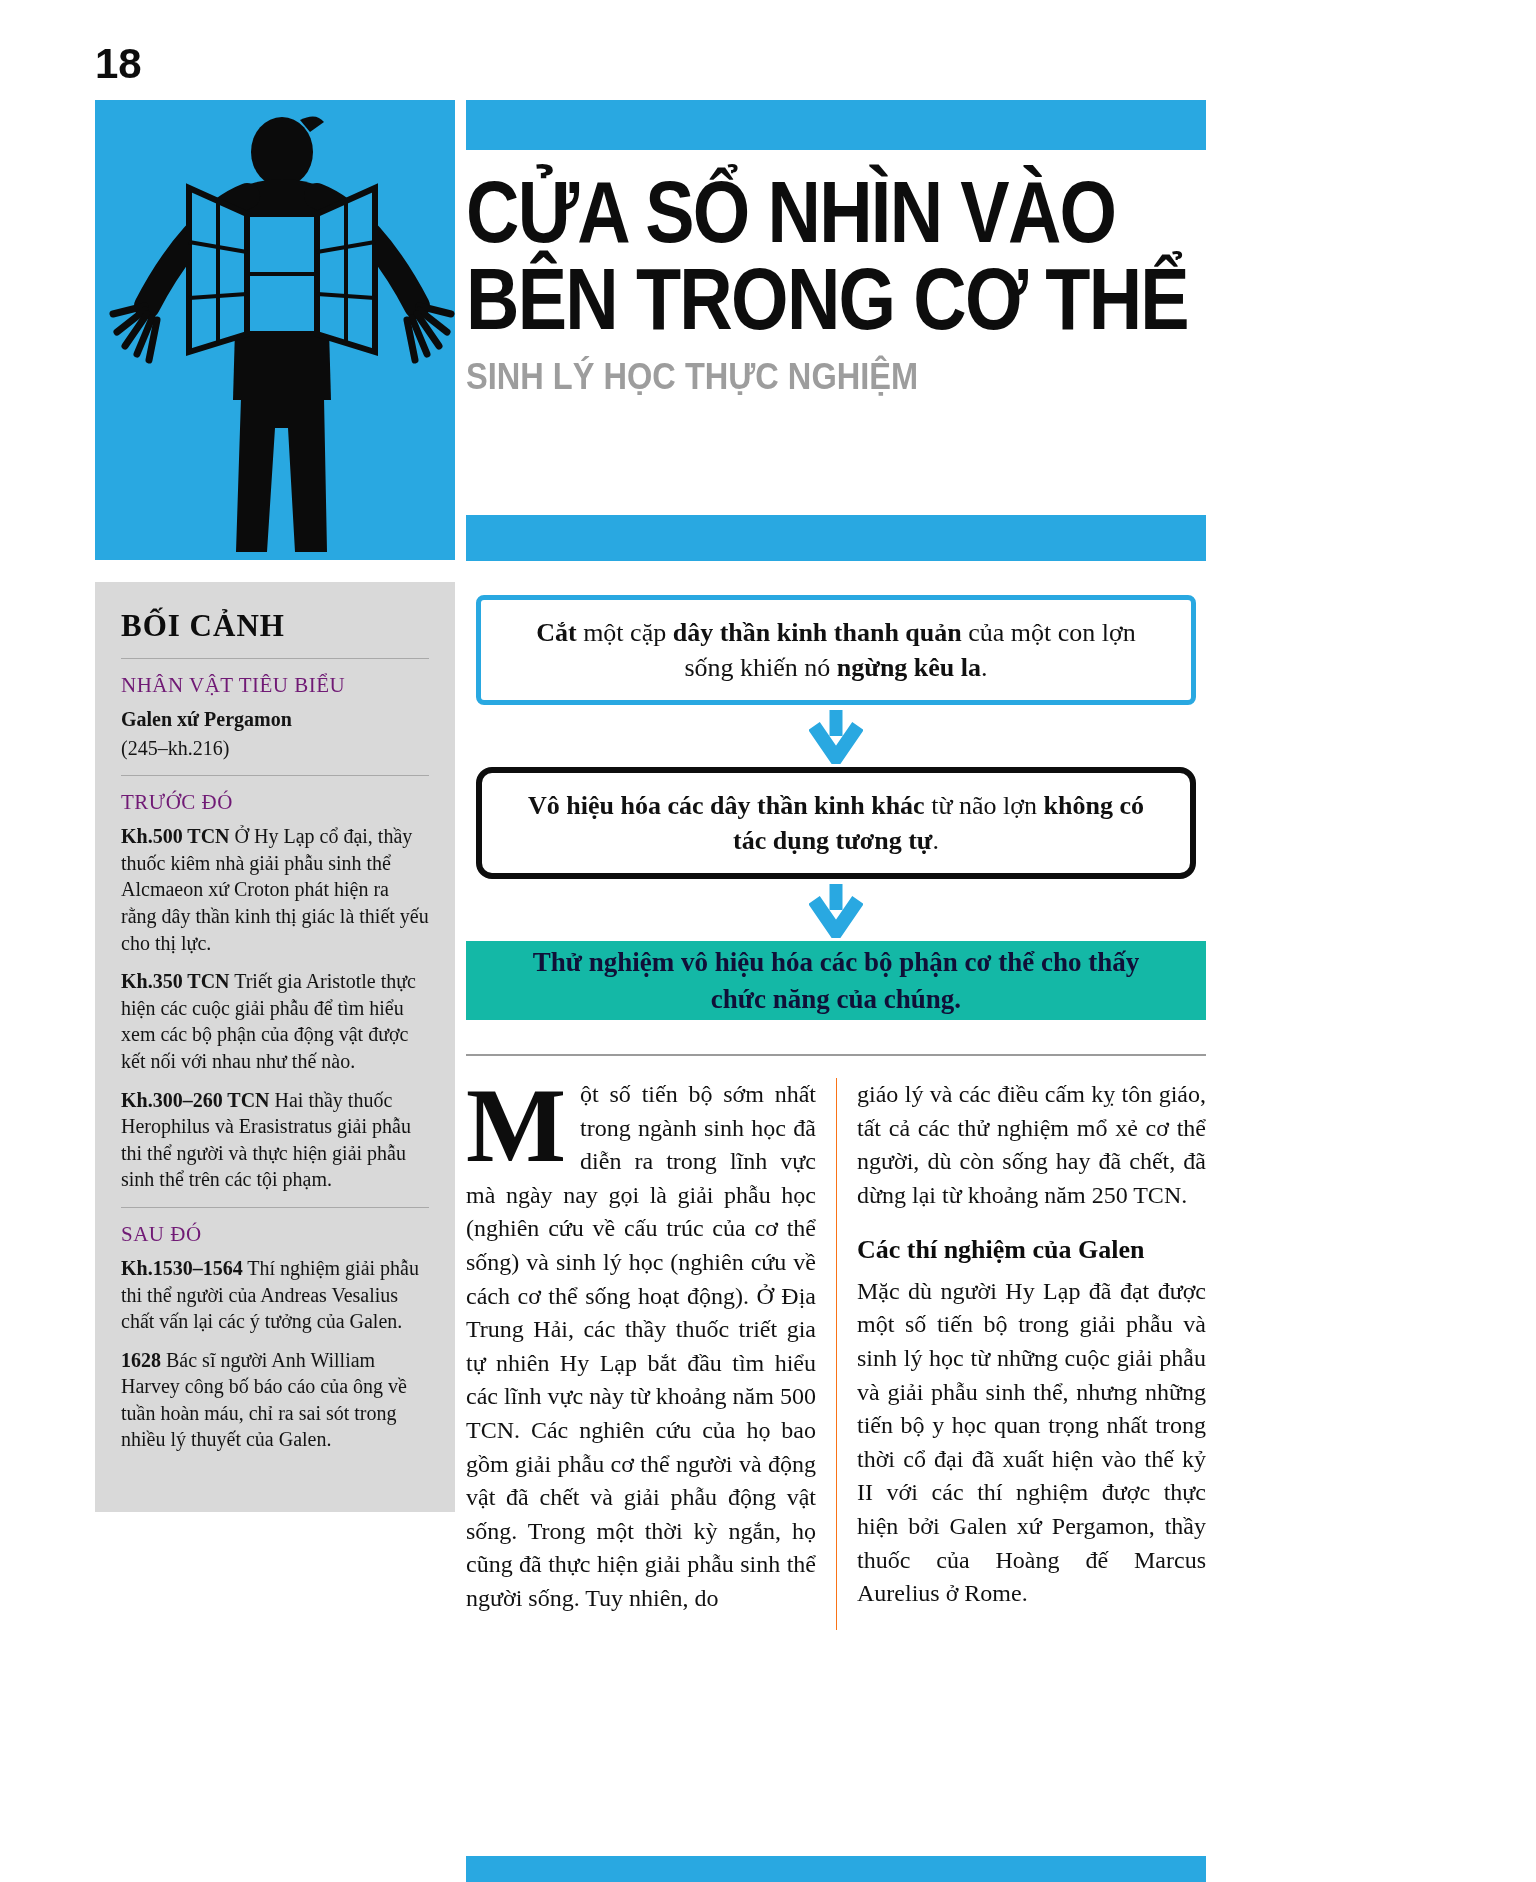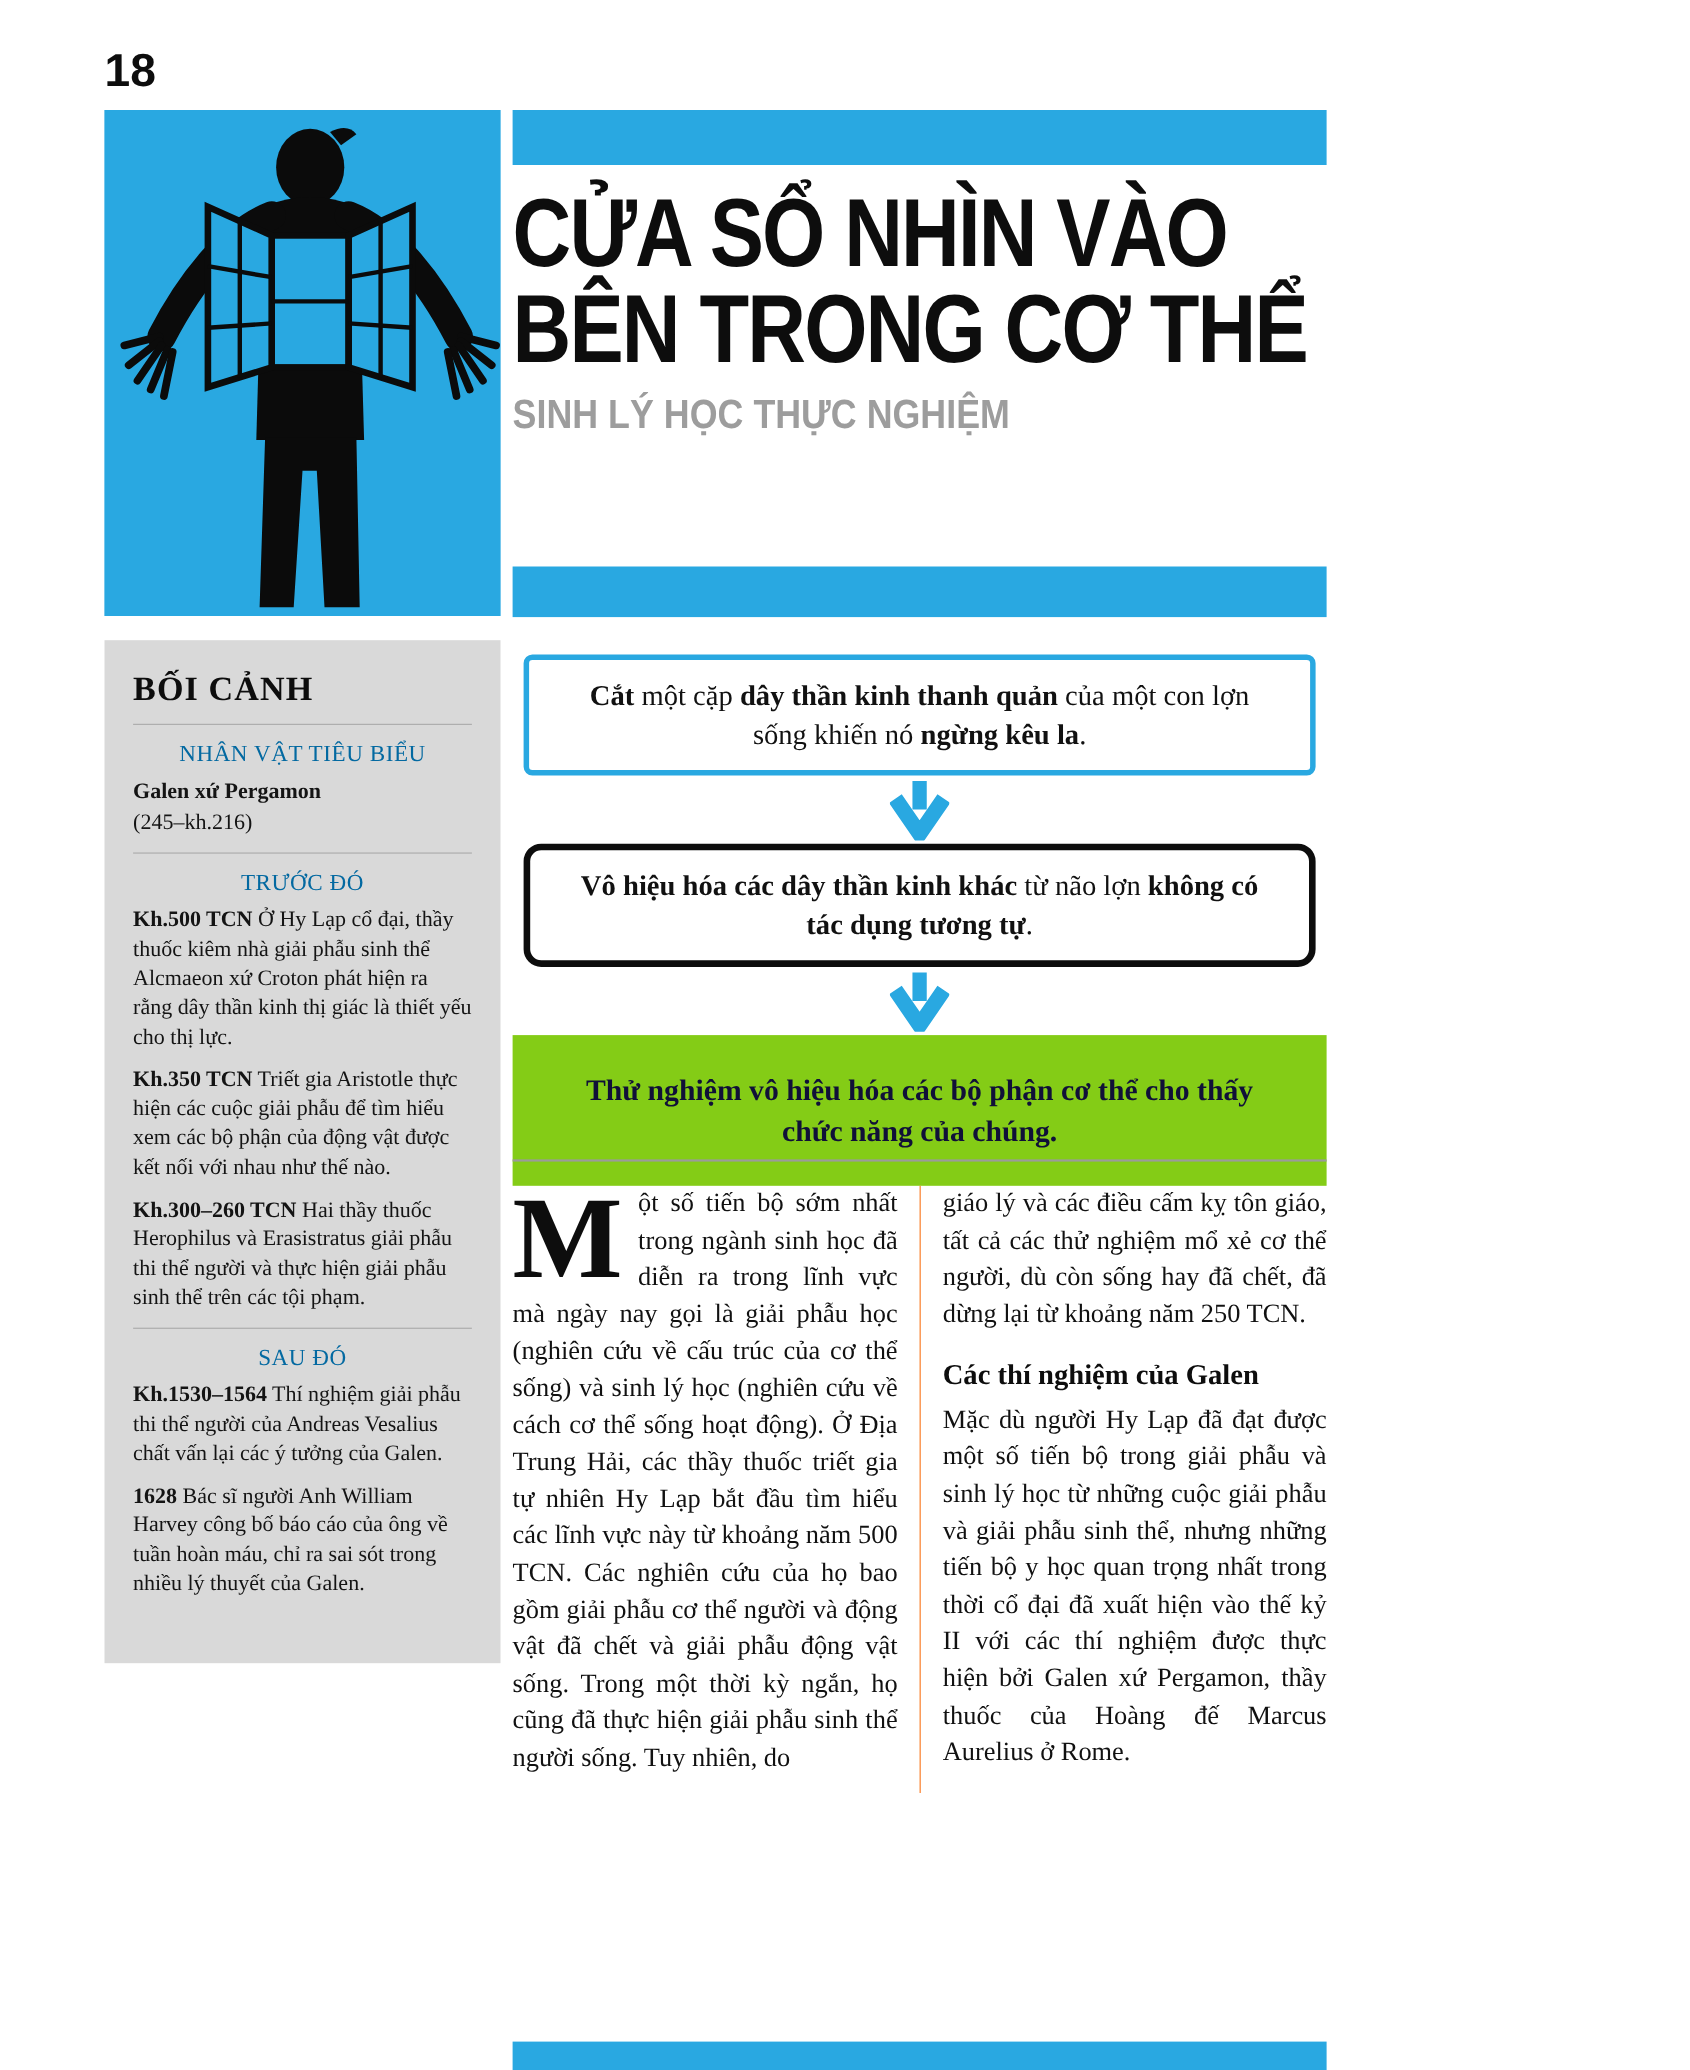--- a/index.html
+++ b/index.html
@@ -12,21 +12,21 @@
 
   
   .illo{position:absolute;left:95px;top:100px;width:360px;height:460px;background:#29a8e1;}
   .illo svg{display:block;width:100%;height:100%;}
 
   
   .sidebar{position:absolute;left:95px;top:582px;width:360px;min-height:930px;
            background:#d9d9d9;box-sizing:border-box;padding:26px 26px 30px;}
   .sidebar h2{margin:0 0 12px;font-size:31px;letter-spacing:1px;font-weight:bold;color:#0d0d0d;}
   .sidebar .rule{height:1px;background:#a9a9a9;margin:14px 0;}
-  .sidebar h3{margin:0 0 8px;font-size:21px;font-weight:normal;letter-spacing:.5px;color:#0369a1;text-align:center;}
+  .sidebar h3{margin:0 0 8px;font-size:21px;font-weight:normal;letter-spacing:.5px;color:#701a75;}
   .sidebar p{margin:0 0 12px;font-size:20px;line-height:1.33;color:#141414;}
   .sidebar p.tight{margin-bottom:2px;}
 
   
   .right{position:absolute;left:466px;top:0;width:740px;height:1882px;}
   .bar{position:absolute;left:0;right:0;background:#29a8e1;}
   .bar-top{top:100px;height:50px;}
   .bar-mid{top:515px;height:46px;}
   .bar-bottom{top:1856px;height:26px;}
 
@@ -37,21 +37,21 @@
   .subtitle{margin-top:14px;font-family:"Liberation Sans",sans-serif;font-weight:bold;
             font-size:37px;letter-spacing:0;color:#9d9d9d;
             transform:scaleX(.88);transform-origin:left top;white-space:nowrap;}
 
   
   .flowchart{position:absolute;top:595px;left:0;right:0;text-align:center;}
   .fc-box{box-sizing:border-box;margin:0 10px;padding:15px 30px;font-size:26px;line-height:1.35;
           text-align:center;background:#fff;}
   .fc-blue-outline{border:5px solid #29a8e1;border-radius:8px;}
   .fc-black-outline{border:6px solid #0d0d0d;border-radius:16px;}
-  .fc-filled{margin:0;background:#84cc16;border:none;padding:32px 40px;font-weight:bold;
+  .fc-filled{margin:0;background:#14b8a6;border:none;padding:3px 40px;font-weight:bold;
              color:#101038;font-size:27px;}
   .fc-arrow{display:block;margin:3px auto;}
 
   
   .article-rule{position:absolute;top:1054px;left:0;right:0;height:2px;background:#9b9b9b;}
   .article{position:absolute;top:1078px;left:0;right:0;display:flex;}
   .article .col{box-sizing:border-box;width:50%;font-size:24px;line-height:1.4;text-align:justify;}
   .article .col1{padding-right:20px;}
   .article .col2{padding-left:20px;border-left:1px solid #f97316;}
   .article p{margin:0 0 14px;}

